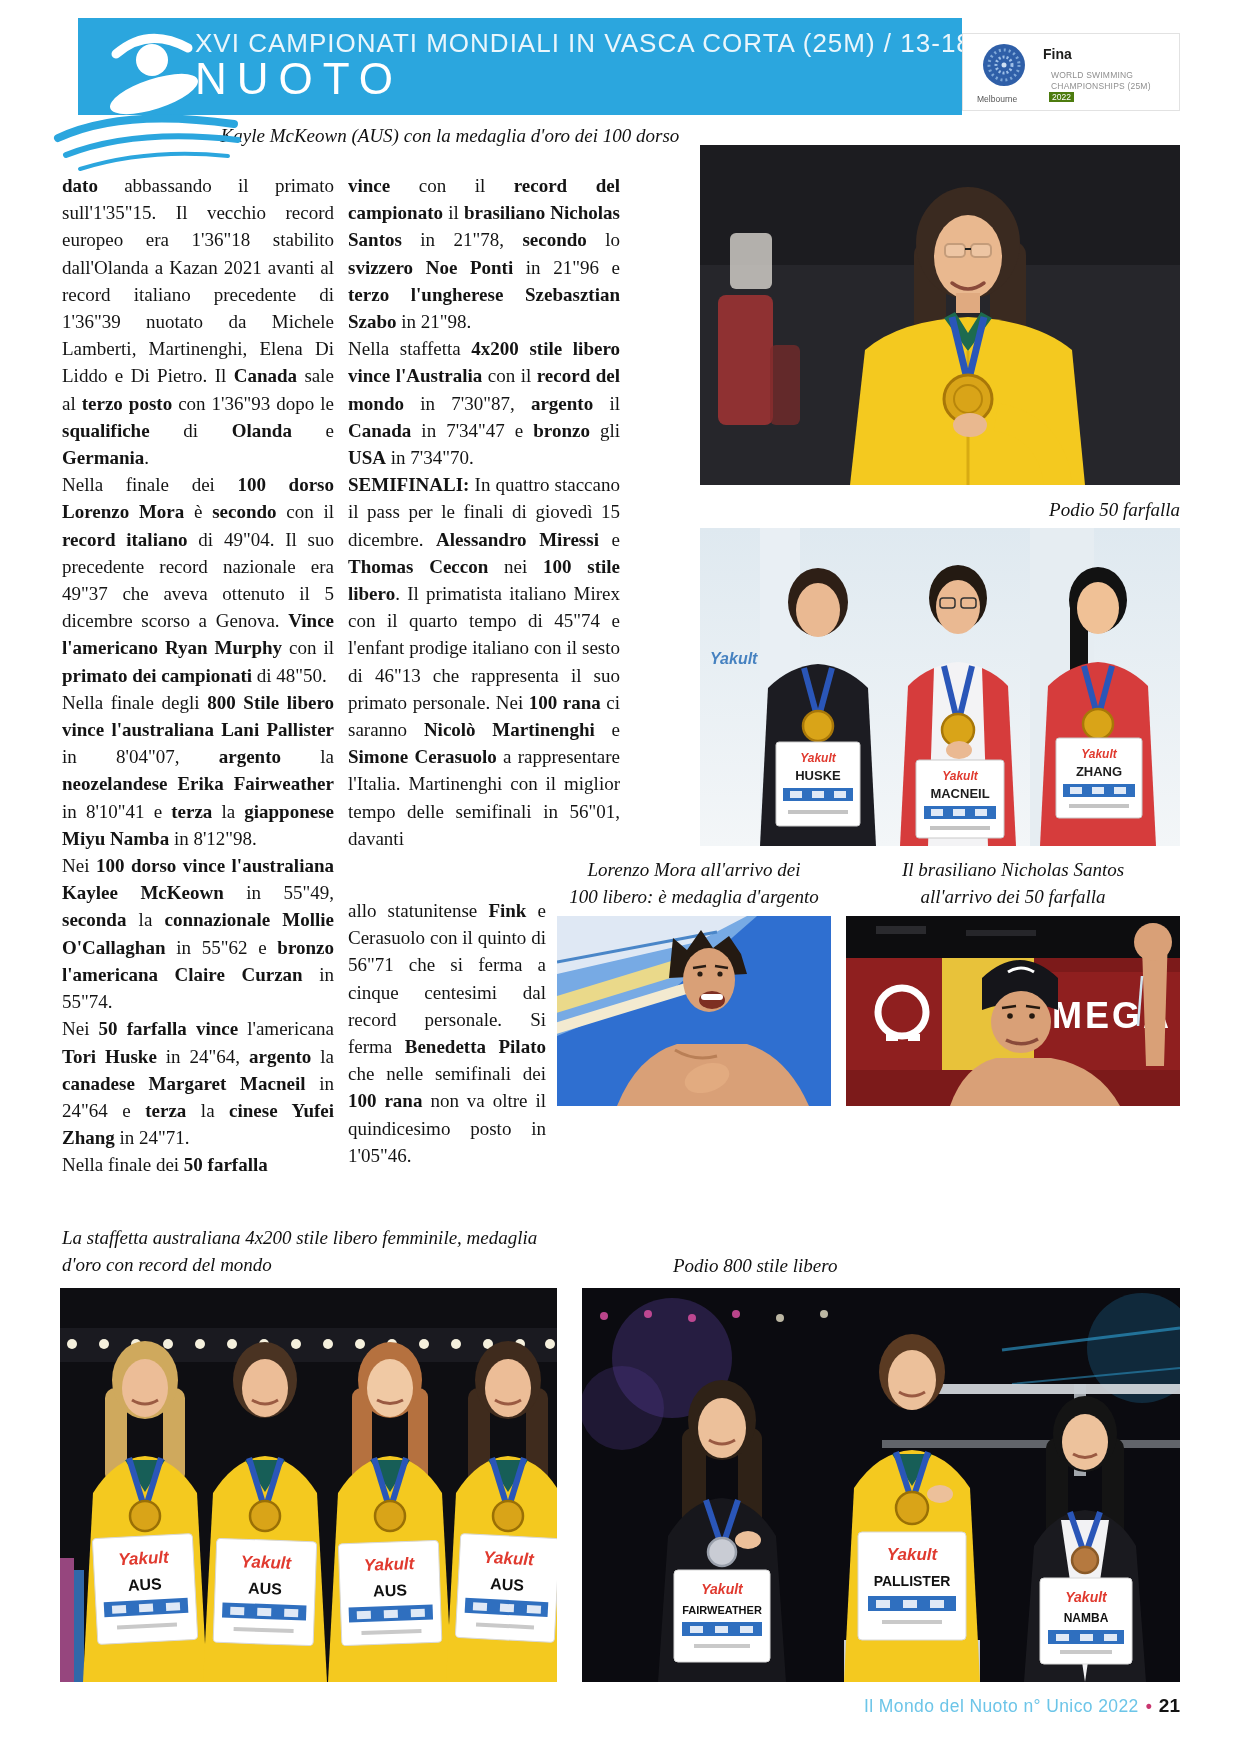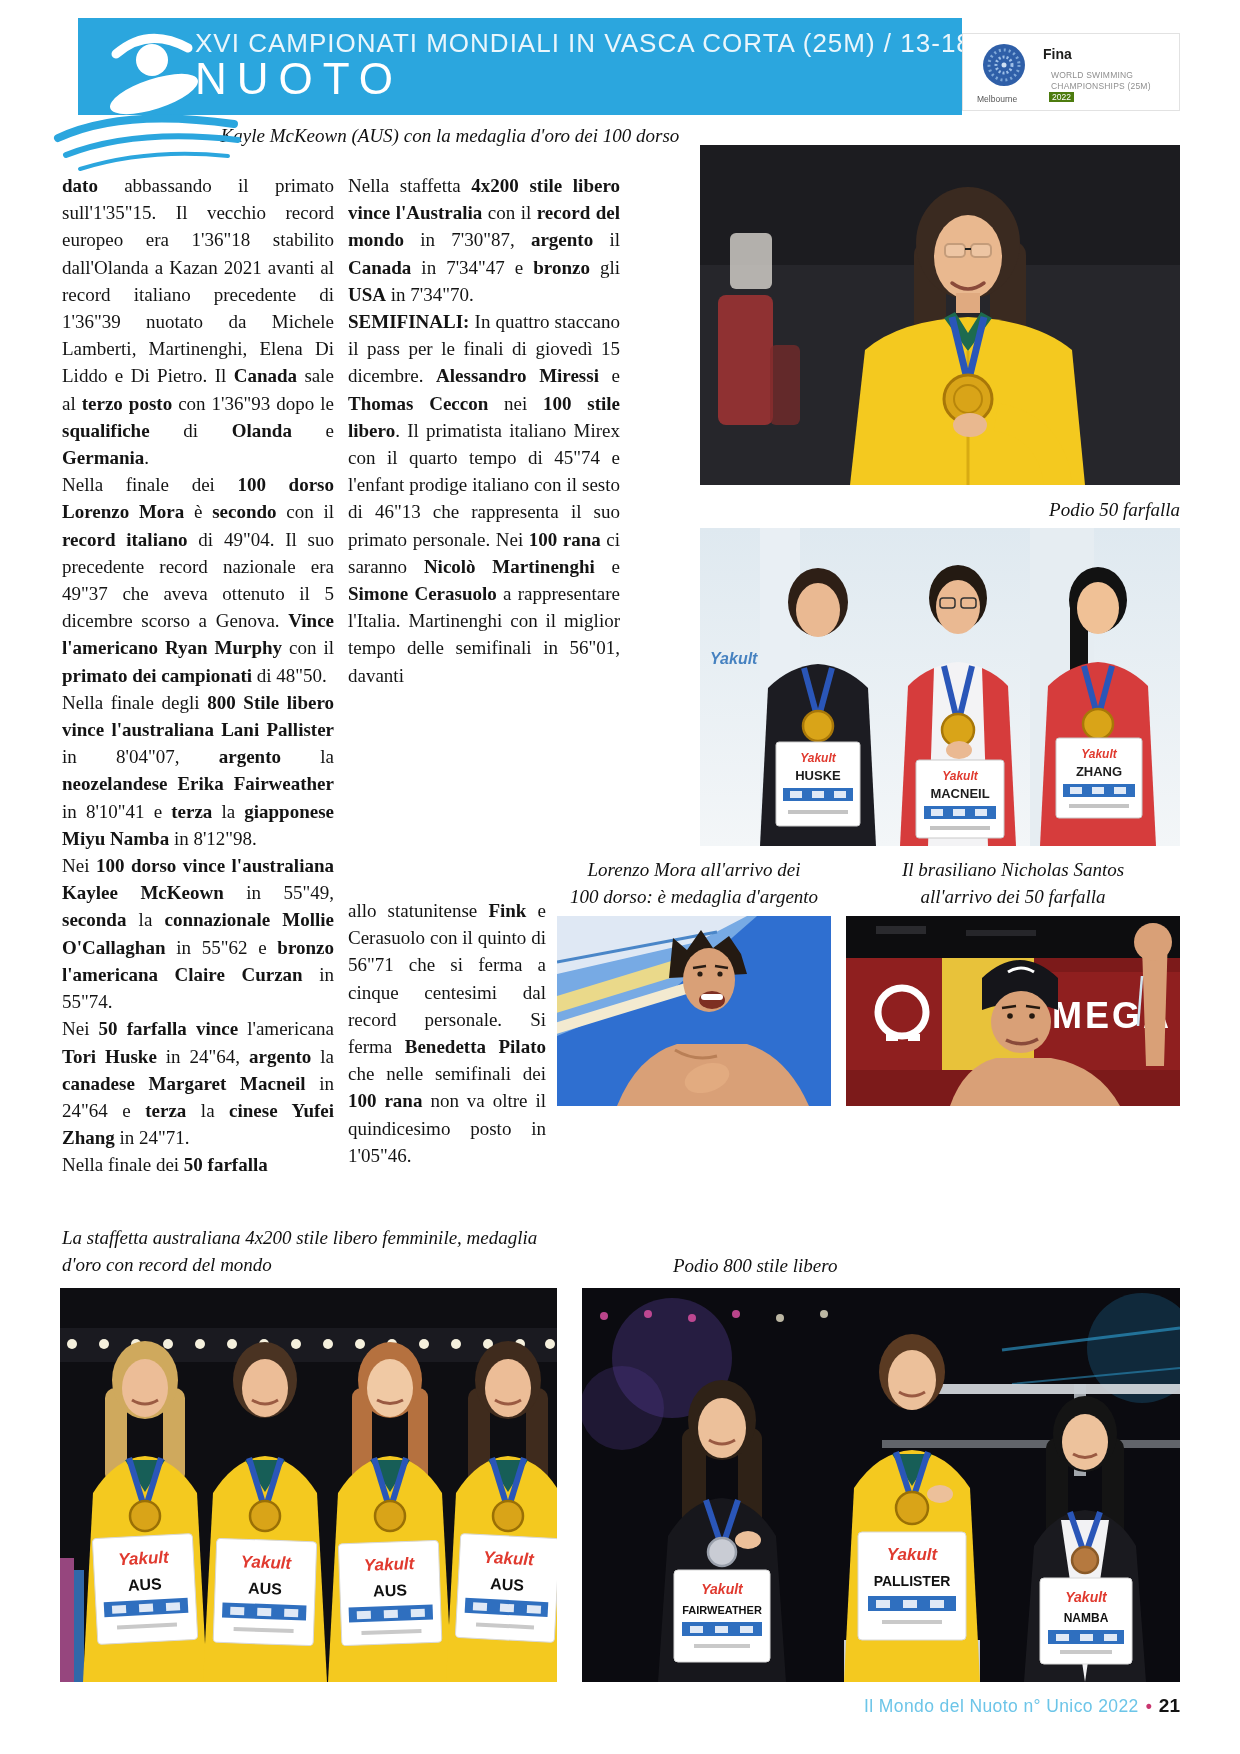--- a/index.html
+++ b/index.html
@@ -76,20 +76,21 @@
   <div class="body-col" style="left:62px;top:172px;width:272px;">
       <div class="par"><b>dato</b> abbassando il primato sull'1'35"15. Il vecchio record europeo era 1'36"18 stabilito dall'Olanda a Kazan 2021 avanti al record italiano precedente di 1'36"39 nuotato da Michele Lamberti, Martinenghi, Elena Di Liddo e Di Pietro. Il <b>Canada</b> sale al <b>terzo posto</b> con 1'36"93 dopo le <b>squalifiche</b> di <b>Olanda</b> e <b>Germania</b>.</div>
       <div class="par">Nella finale dei <b>100 dorso Lorenzo Mora</b> è <b>secondo</b> con il <b>record italiano</b> di 49"04. Il suo precedente record nazionale era 49"37 che aveva ottenuto il 5 dicembre scorso a Genova. <b>Vince l'americano Ryan Murphy</b> con il <b>primato dei campionati</b> di 48"50.</div>
       <div class="par">Nella finale degli <b>800 Stile libero vince l'australiana Lani Pallister</b> in 8'04"07, <b>argento</b> la <b>neozelandese Erika Fairweather</b> in 8'10"41 e <b>terza</b> la <b>giapponese Miyu Namba</b> in 8'12"98.</div>
       <div class="par">Nei <b>100 dorso vince l'australiana Kaylee McKeown</b> in 55"49, <b>seconda</b> la <b>connazionale Mollie O'Callaghan</b> in 55"62 e <b>bronzo l'americana Claire Curzan</b> in 55"74.</div>
       <div class="par">Nei <b>50 farfalla vince</b> l'americana <b>Tori Huske</b> in 24"64, <b>argento</b> la <b>canadese Margaret Macneil</b> in 24"64 e <b>terza</b> la <b>cinese Yufei Zhang</b> in 24"71.</div>
       <div class="par">Nella finale dei <b>50 farfalla</b></div>
     </div>
 
   <div class="body-col" style="left:348px;top:172px;width:272px;">
+      <div class="par"><b>vince</b> con il <b>record del campionato</b> il <b>brasiliano Nicholas Santos</b> in 21"78, <b>secondo</b> lo <b>svizzero Noe Ponti</b> in 21"96 e <b>terzo l'ungherese Szebasztian Szabo</b> in 21"98.</div>
       <div class="par">Nella staffetta <b>4x200 stile libero vince l'Australia</b> con il <b>record del mondo</b> in 7'30"87, <b>argento</b> il <b>Canada</b> in 7'34"47 e <b>bronzo</b> gli <b>USA</b> in 7'34"70.</div>
       <div class="par"><b>SEMIFINALI:</b> In quattro staccano il pass per le finali di giovedì 15 dicembre. <b>Alessandro Miressi</b> e <b>Thomas Ceccon</b> nei <b>100 stile libero</b>. Il primatista italiano Mirex con il quarto tempo di 45"74 e l'enfant prodige italiano con il sesto di 46"13 che rappresenta il suo primato personale. Nei <b>100 rana</b> ci saranno <b>Nicolò Martinenghi</b> e <b>Simone Cerasuolo</b> a rappresentare l'Italia. Martinenghi con il miglior tempo delle semifinali in 56"01, davanti</div>
     </div>
 
   <div class="body-col" style="left:348px;top:897px;width:198px;">
       <div class="par">allo statunitense <b>Fink</b> e Cerasuolo con il quinto di 56"71 che si ferma a cinque centesimi dal record personale. Si ferma <b>Benedetta Pilato</b> che nelle semifinali dei <b>100 rana</b> non va oltre il quindicesimo posto in 1'05"46.</div>
     </div>
 
   <div class="photo" style="left:700px;top:145px;width:480px;height:340px;">
     <svg width="480" height="340" viewBox="0 0 480 340">
@@ -190,21 +191,21 @@
         <rect x="370" y="259" width="12" height="7" fill="#ffffff" opacity="0.85"></rect>
         <rect x="392" y="259" width="12" height="7" fill="#ffffff" opacity="0.85"></rect>
         <rect x="414" y="259" width="12" height="7" fill="#ffffff" opacity="0.85"></rect>
         <rect x="369" y="276" width="60" height="4" fill="#c4c4c4"></rect>
       </g>
     </svg>
   </div>
 
   <div class="caption" style="left:545px;top:856px;width:298px;text-align:center;">
     <div>Lorenzo Mora all'arrivo dei</div>
-    <div>100 dorso: è medaglia d'argento</div>
+    <div>100 libero: è medaglia d'argento</div>
   </div>
   <div class="caption" style="left:846px;top:856px;width:334px;text-align:center;">
     <div>Il brasiliano Nicholas Santos</div>
     <div>all'arrivo dei 50 farfalla</div>
   </div>
 
   <div class="photo" style="left:557px;top:916px;width:274px;height:190px;">
     <svg width="274" height="190" viewBox="0 0 274 190">
       <rect width="274" height="190" fill="#2f6fd0"></rect>
       <polygon points="0,0 200,0 120,70 0,120" fill="#7fb0e6" opacity="0.9"></polygon>

